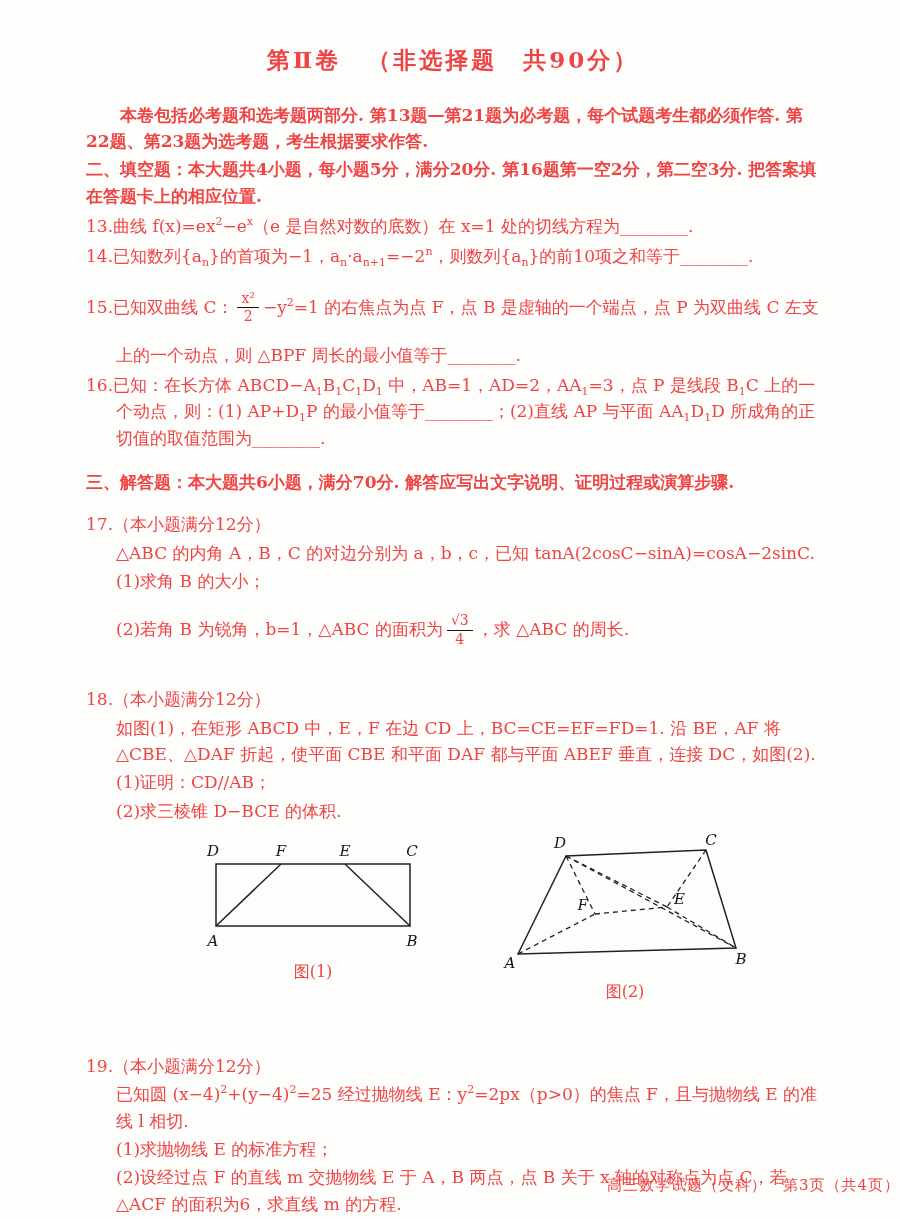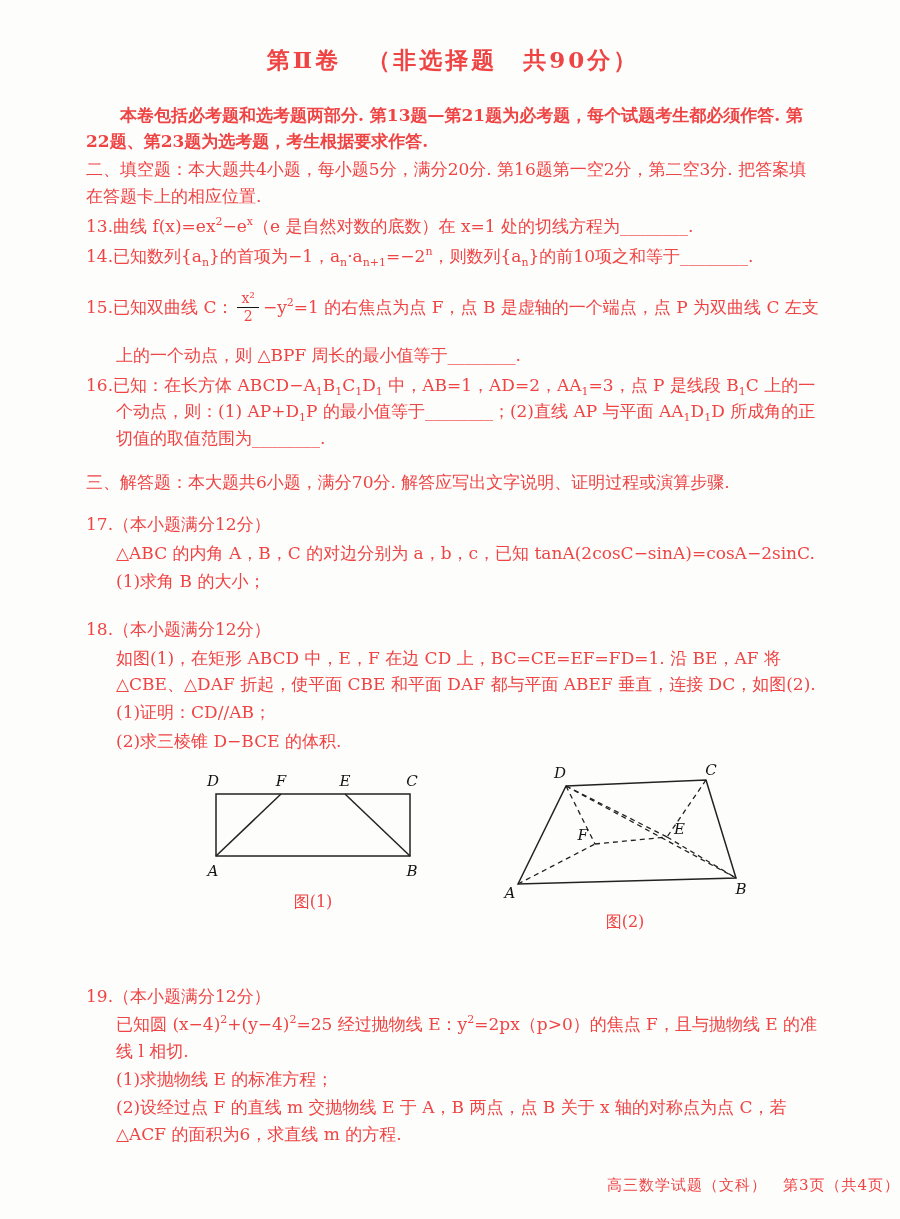--- a/index.html
+++ b/index.html
@@ -9,21 +9,21 @@
     font-family:"DejaVu Serif","Liberation Serif",serif;
     font-size:17px;line-height:1.55;
     padding:36px 80px 0 86px;overflow:hidden;
   }
   .title{
     text-align:center;font-size:23px;font-weight:bold;
     letter-spacing:3px;margin:6px 0 24px 0;
   }
   .para{margin:0;}
   .intro{font-weight:bold;text-indent:2em;margin-bottom:2px;}
-  .sec-header{font-weight:normal;margin-top:2px;}
+  .sec-header{font-weight:bold;margin-top:2px;}
   .q{padding-left:30px;text-indent:-30px;margin:4px 0;}
   .qblock{margin-top:16px;}
   .qblock .head{margin:0 0 2px 0;}
   .qblock .body{padding-left:30px;margin:0 0 2px 0;}
   sub,sup{font-size:11px;line-height:0;}
   .frac{display:inline-block;vertical-align:middle;text-align:center;margin:16px 4px;text-indent:0;}
   .frac .num{display:block;border-bottom:1.2px solid #141414;padding:0 4px;font-size:14px;line-height:1.25;}
   .frac .den{display:block;font-size:14px;line-height:1.25;}
   .figures{display:flex;justify-content:flex-start;gap:70px;padding-left:110px;margin-top:10px;}
   .figure{display:flex;flex-direction:column;align-items:center;}
@@ -56,20 +56,21 @@
   <p class="q"><span>15.已知双曲线 C：</span><span class="frac"><span class="num">x²</span><span class="den">2</span></span><span>−y</span><sup>2</sup><span>=1 的右焦点为点 F，点 B 是虚轴的一个端点，点 P 为双曲线 C 左支上的一个动点，则 △BPF 周长的最小值等于________.</span></p>
 
   <p class="q"><span>16.已知：在长方体 ABCD−A</span><sub>1</sub><span>B</span><sub>1</sub><span>C</span><sub>1</sub><span>D</span><sub>1</sub><span> 中，AB=1，AD=2，AA</span><sub>1</sub><span>=3，点 P 是线段 B</span><sub>1</sub><span>C 上的一个动点，则：(1) AP+D</span><sub>1</sub><span>P 的最小值等于________；(2)直线 AP 与平面 AA</span><sub>1</sub><span>D</span><sub>1</sub><span>D 所成角的正切值的取值范围为________.</span></p>
 
   <p class="para sec-header" style="margin-top:18px;">三、解答题：本大题共6小题，满分70分. 解答应写出文字说明、证明过程或演算步骤.</p>
 
   <div class="qblock">
     <p class="para head">17.（本小题满分12分）</p>
     <p class="para body">△ABC 的内角 A，B，C 的对边分别为 a，b，c，已知 tanA(2cosC−sinA)=cosA−2sinC.</p>
     <p class="para body">(1)求角 B 的大小；</p>
+    <p class="para body"><span>(2)若角 B 为锐角，b=1，△ABC 的面积为</span><span class="frac"><span class="num">√3</span><span class="den">4</span></span><span>，求 △ABC 的周长.</span></p>
   </div>
 
   <div class="qblock" style="margin-top:22px;">
     <p class="para head">18.（本小题满分12分）</p>
     <p class="para body">如图(1)，在矩形 ABCD 中，E，F 在边 CD 上，BC=CE=EF=FD=1. 沿 BE，AF 将 △CBE、△DAF 折起，使平面 CBE 和平面 DAF 都与平面 ABEF 垂直，连接 DC，如图(2).</p>
     <p class="para body">(1)证明：CD//AB；</p>
     <p class="para body">(2)求三棱锥 D−BCE 的体积.</p>
 
     <div class="figures">
 

